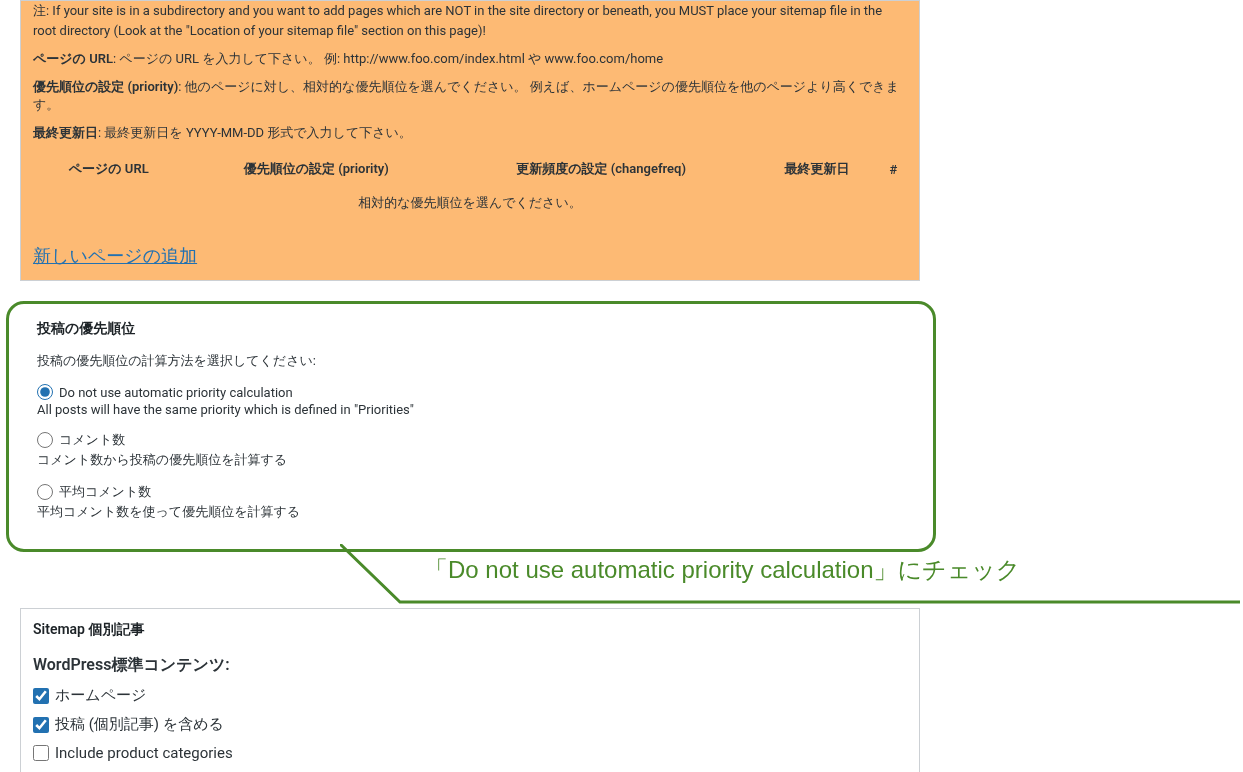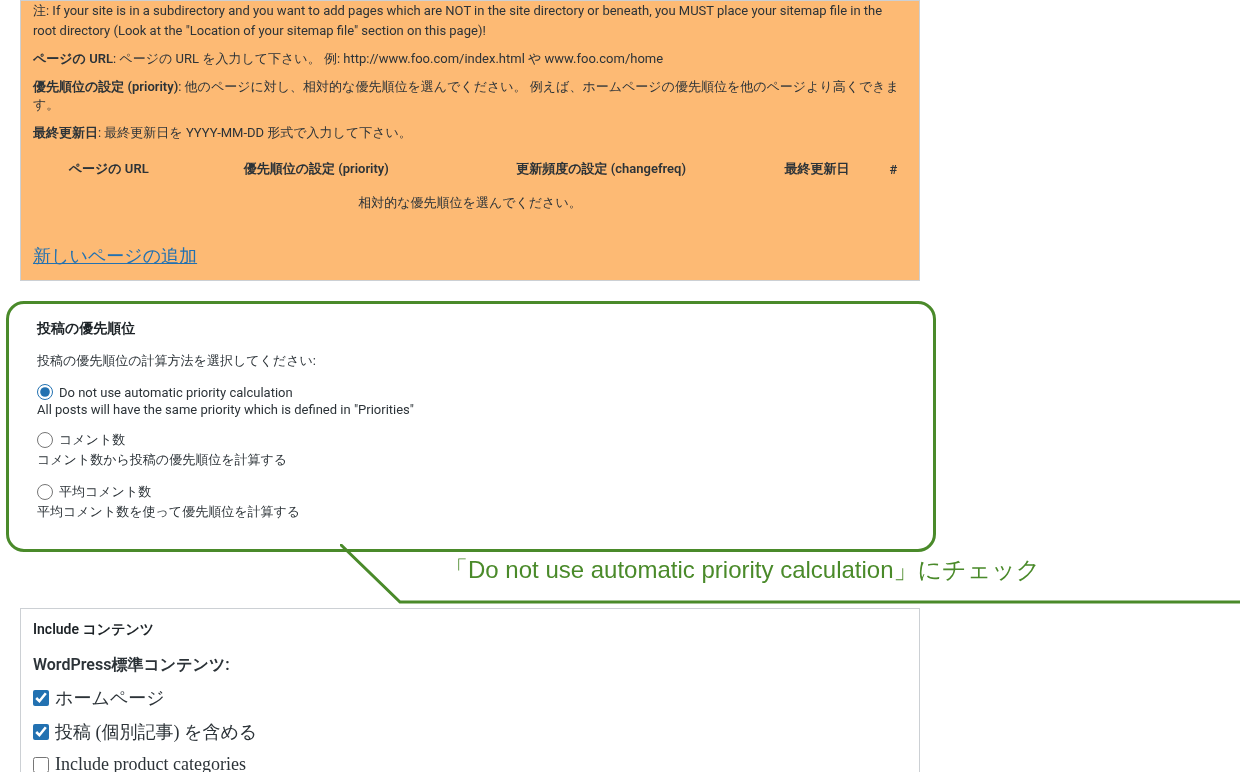--- a/index.html
+++ b/index.html
@@ -112,21 +112,21 @@
     .callout-line {
       position: absolute;
       top: 0;
       left: 340px;
       width: 900px;
       height: 60px;
       pointer-events: none;
     }
     .callout-text {
       position: absolute;
-      left: 444px;
+      left: 424px;
       top: 10px;
       font-size: 24px;
       color: #4a8a2a;
       white-space: nowrap;
       font-family: "Hiragino Sans", "Meiryo", sans-serif;
     }
 
     .postbox2 {
       border: 1px solid #ccd0d4;
       background: #fff;
@@ -152,23 +152,22 @@
       gap: 6px;
       margin-bottom: 10px;
     }
     input[type="checkbox"] {
       width: 16px;
       height: 16px;
       accent-color: #2271b1;
       border-radius: 3px;
     }
     .checkbox-label {
-      font-size: 18px;
-      color: #2c3338;
-      font-family: Liberation Serif, serif;
+      font-size: 15px;
+      color: #2c3338;
     }
   </style>
 </head>
 <body>
 
 <div class="postbox">
   <div class="postbox-inner">
     <div class="description-text">注: If your site is in a subdirectory and you want to add pages which are NOT in the site directory or beneath, you MUST place your sitemap file in the root directory (Look at the "Location of your sitemap file" section on this page)!</div>
 
     <div class="description-block">
@@ -236,21 +235,21 @@
 </div>
 
 <div class="callout-wrap">
   <svg class="callout-line" viewBox="0 0 900 60" preserveAspectRatio="none">
     <path d="M 0 0 L 60 58 L 900 58" stroke="#4a8a2a" stroke-width="3" fill="none"></path>
   </svg>
   <div class="callout-text">「Do not use automatic priority calculation」にチェック</div>
 </div>
 
 <div class="postbox2">
-  <div class="box-title2">Include コンテンツ</div>
+  <div class="box-title2">Sitemap 個別記事</div>
   <div class="subsection-title">WordPress標準コンテンツ:</div>
 
   <div class="checkbox-item">
     <input type="checkbox" checked="" style="">
     <span class="checkbox-label">ホームページ</span>
   </div>
   <div class="checkbox-item">
     <input type="checkbox" checked="" style="">
     <span class="checkbox-label">投稿 (個別記事) を含める</span>
   </div>

